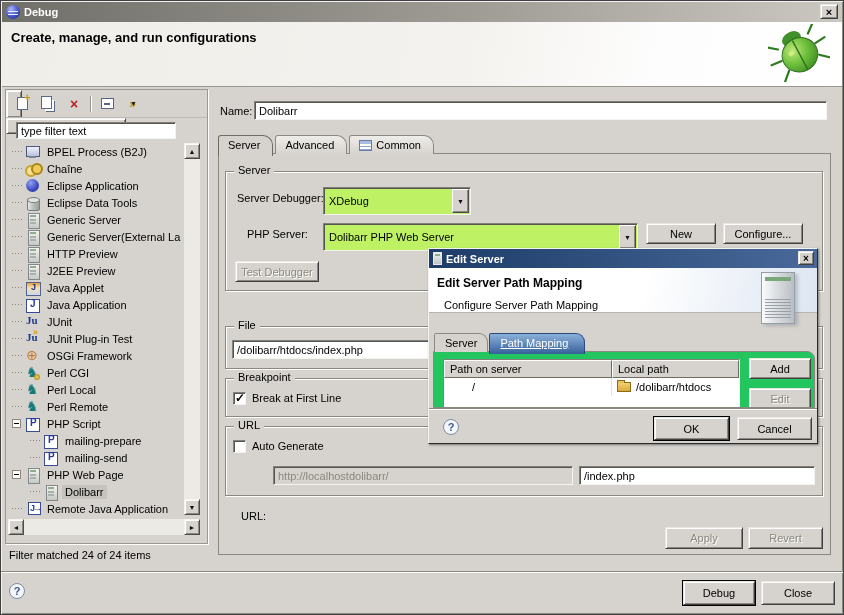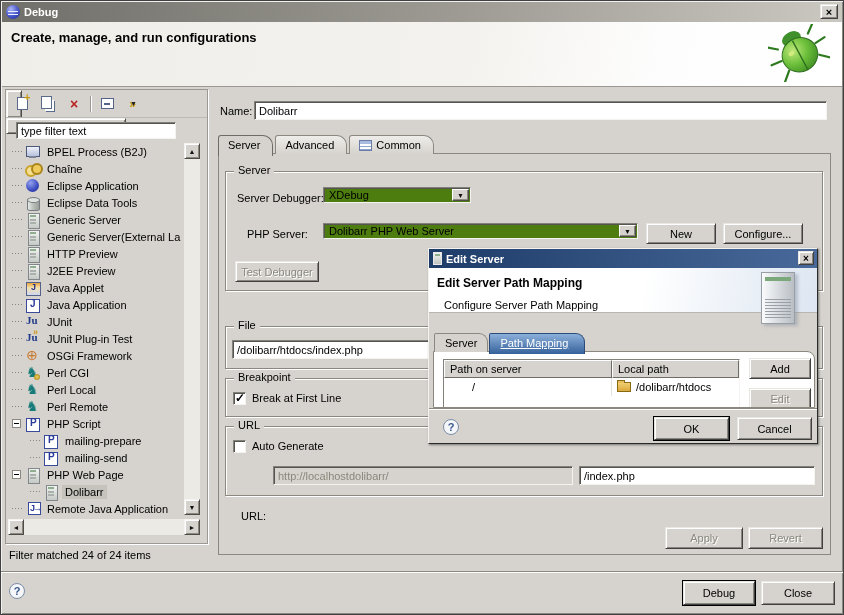--- a/index.html
+++ b/index.html
@@ -16,21 +16,21 @@
          font:11px "Liberation Sans",sans-serif; text-align:center; cursor:default;
          display:flex; align-items:center; justify-content:center; position:absolute; }
   .btn.default { box-shadow: 0 0 0 1px #000, inset 1px 1px 0 #fff, inset -1px -1px 0 #87857e; }
   .btn.disabled { color:#8a887e; text-shadow:1px 1px 0 #fff; }
   input.fld { position:absolute; background:#fff; border:1px solid; border-color:#82807a #f4f3ef #f4f3ef #82807a;
               box-shadow: inset 1px 1px 0 #55544f; font:11px "Liberation Sans",sans-serif; padding:2px 4px; }
   input.fld.dim { background:#d6d3ce; color:#8a887e; }
   .group { position:absolute; border:1px solid #8a887f; box-shadow: inset 1px 1px 0 #fff, 1px 1px 0 #fff; }
   .group > .legend { position:absolute; top:-8px; left:8px; background:#d6d3ce; padding:0 4px; }
   .lbl { position:absolute; white-space:nowrap; }
-  .combo { position:absolute; height:16px; background:#4d7c0f; border:1px solid; border-color:#82807a #f4f3ef #f4f3ef #82807a;
+  .combo { position:absolute; height:28px; background:#bef264; border:1px solid; border-color:#82807a #f4f3ef #f4f3ef #82807a;
            box-shadow: inset 1px 1px 0 #55544f; display:flex; align-items:center; }
   .combo .val { flex:1; padding:0 5px; overflow:hidden; white-space:nowrap; }
   .combo .arrow-btn { width:17px; align-self:stretch; margin:1px; background:#d6d3ce;
            border:1px solid; border-color:#fff #4d4c47 #4d4c47 #fff; box-shadow: inset -1px -1px 0 #8a887f;
            display:flex; align-items:center; justify-content:center; font-size:7px; color:#111; }
   .checkbox { position:absolute; width:13px; height:13px; background:#fff; border:1px solid;
               border-color:#82807a #f4f3ef #f4f3ef #82807a; box-shadow: inset 1px 1px 0 #55544f; }
   .checkbox.checked::after { content:"✓"; position:absolute; left:1px; top:-2px; font-weight:bold; font-size:12px; }
   .help-circle { position:absolute; width:16px; height:16px; border-radius:50%; border:1px solid #7b8da6;
                  background:#f4f6f9; color:#3a5a8c; font-weight:bold; font-size:11px;
@@ -190,21 +190,21 @@
            box-shadow:3px 2px 3px rgba(120,130,150,.4); }
   .tower::before { content:""; position:absolute; left:3px; top:4px; right:3px; height:4px; background:#7aa87a; }
   .tower::after { content:""; position:absolute; left:3px; top:24px; right:3px; height:22px;
            background:repeating-linear-gradient(#0000 0 2px,#9aa0a8 2px 3px); }
   #es-tabs { position:absolute; left:5px; top:82px; height:21px; display:flex; align-items:flex-end; z-index:2; }
   .es-tab { border:1px solid #8a887f; border-bottom:none; border-radius:2px 9px 0 0; padding:3px 10px;
             background:#d6d3ce; margin-right:1px; }
   .es-tab.active { background:linear-gradient(#8cb0da,#35619b); color:#fff; text-decoration:underline;
             border-color:#2a4a7a; padding:3px 16px 5px 10px; margin-bottom:-2px; }
   #es-tabbox { position:absolute; left:4px; top:102px; width:382px; height:57px;
-               border:1px solid #8a887f; border-radius:0 8px 0 0; background:#ffffff; overflow:hidden; }
+               border:1px solid #8a887f; border-radius:0 8px 0 0; background:#22c55e; overflow:hidden; }
   #es-table { position:absolute; left:9px; top:7px; width:297px; height:70px; background:#fff;
               border:1px solid; border-color:#82807a #f4f3ef #f4f3ef #82807a; }
   #es-table .hrow { display:flex; height:18px; }
   #es-table .hcell { background:#d6d3ce; border:1px solid; border-color:#fff #6e6c65 #6e6c65 #fff;
               padding:2px 5px; overflow:hidden; white-space:nowrap; }
   #es-table .hcell.c0 { width:168px; } #es-table .hcell.c1 { width:127px; }
   #es-table .drow { display:flex; height:18px; align-items:center; }
   #es-table .dcell { padding:1px 5px; overflow:hidden; white-space:nowrap; display:flex; align-items:center; gap:5px; }
   #es-table .dcell.c0 { width:168px; padding-left:28px; border-right:1px solid #e4e2dd; height:100%; }
   #es-table .dcell.c1 { width:127px; }

